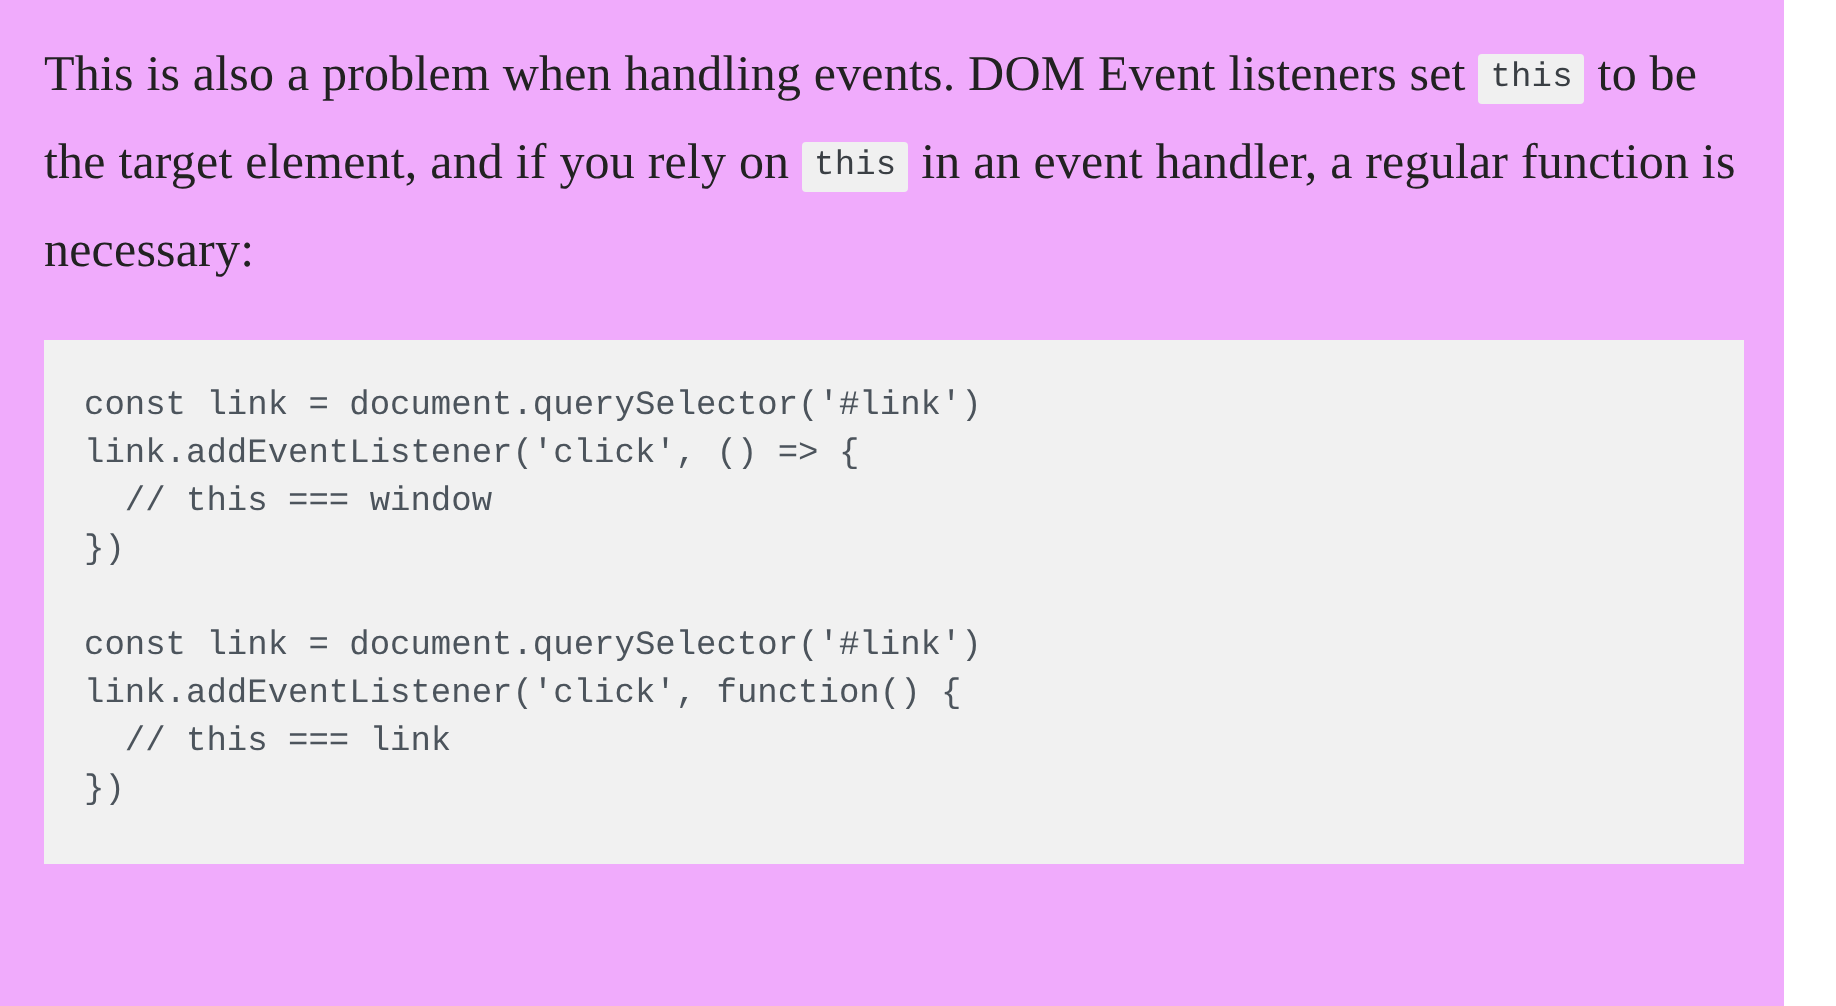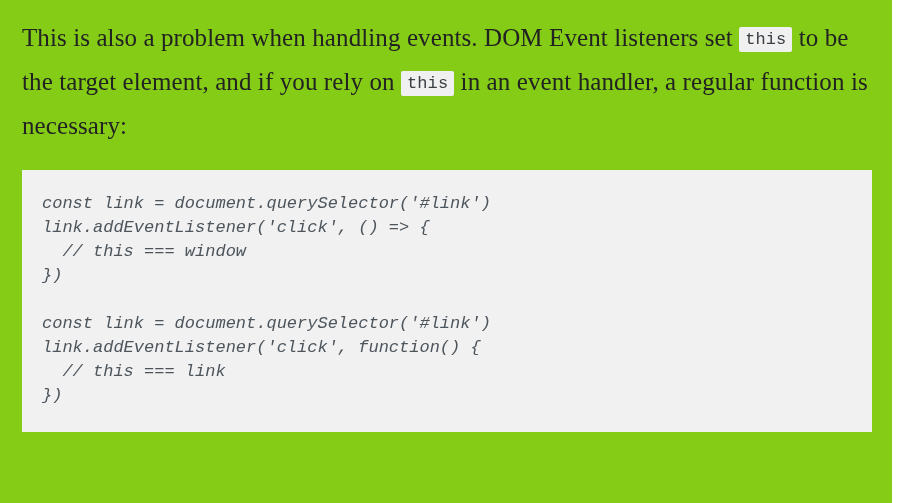--- a/index.html
+++ b/index.html
@@ -10,21 +10,21 @@
   body {
     width: 918px;
     height: 503px;
     overflow: hidden;
     font-family: "Liberation Serif", "DejaVu Serif", serif;
   }
   .page {
     position: relative;
     width: 892px;
     height: 503px;
-    background: #84cc16;
+    background: #f0abfc;
   }
   .article-body {
     padding: 0;
   }
   .paragraph {
     margin: 0;
     padding: 17px 22px 0 22px;
     font-family: "Liberation Serif", "DejaVu Serif", serif;
     font-size: 25px;
     line-height: 42px;
@@ -38,21 +38,20 @@
     background: #f0f0f0;
     color: #3a3f44;
     padding: 3px 6px 3px 6px;
     border-radius: 2px;
     white-space: pre;
     vertical-align: 2px;
   }
   .code-block-wrap {
     margin: 23px 0 0 0;
     padding: 0 22px 0 22px;
-    font-style: italic;
   }
   .code-block {
     background: #f1f1f1;
     padding: 22px 20px 24px 20px;
     margin: 0;
     overflow-x: auto;
     box-sizing: border-box;
     width: 850px;
   }
   .code-block code {

